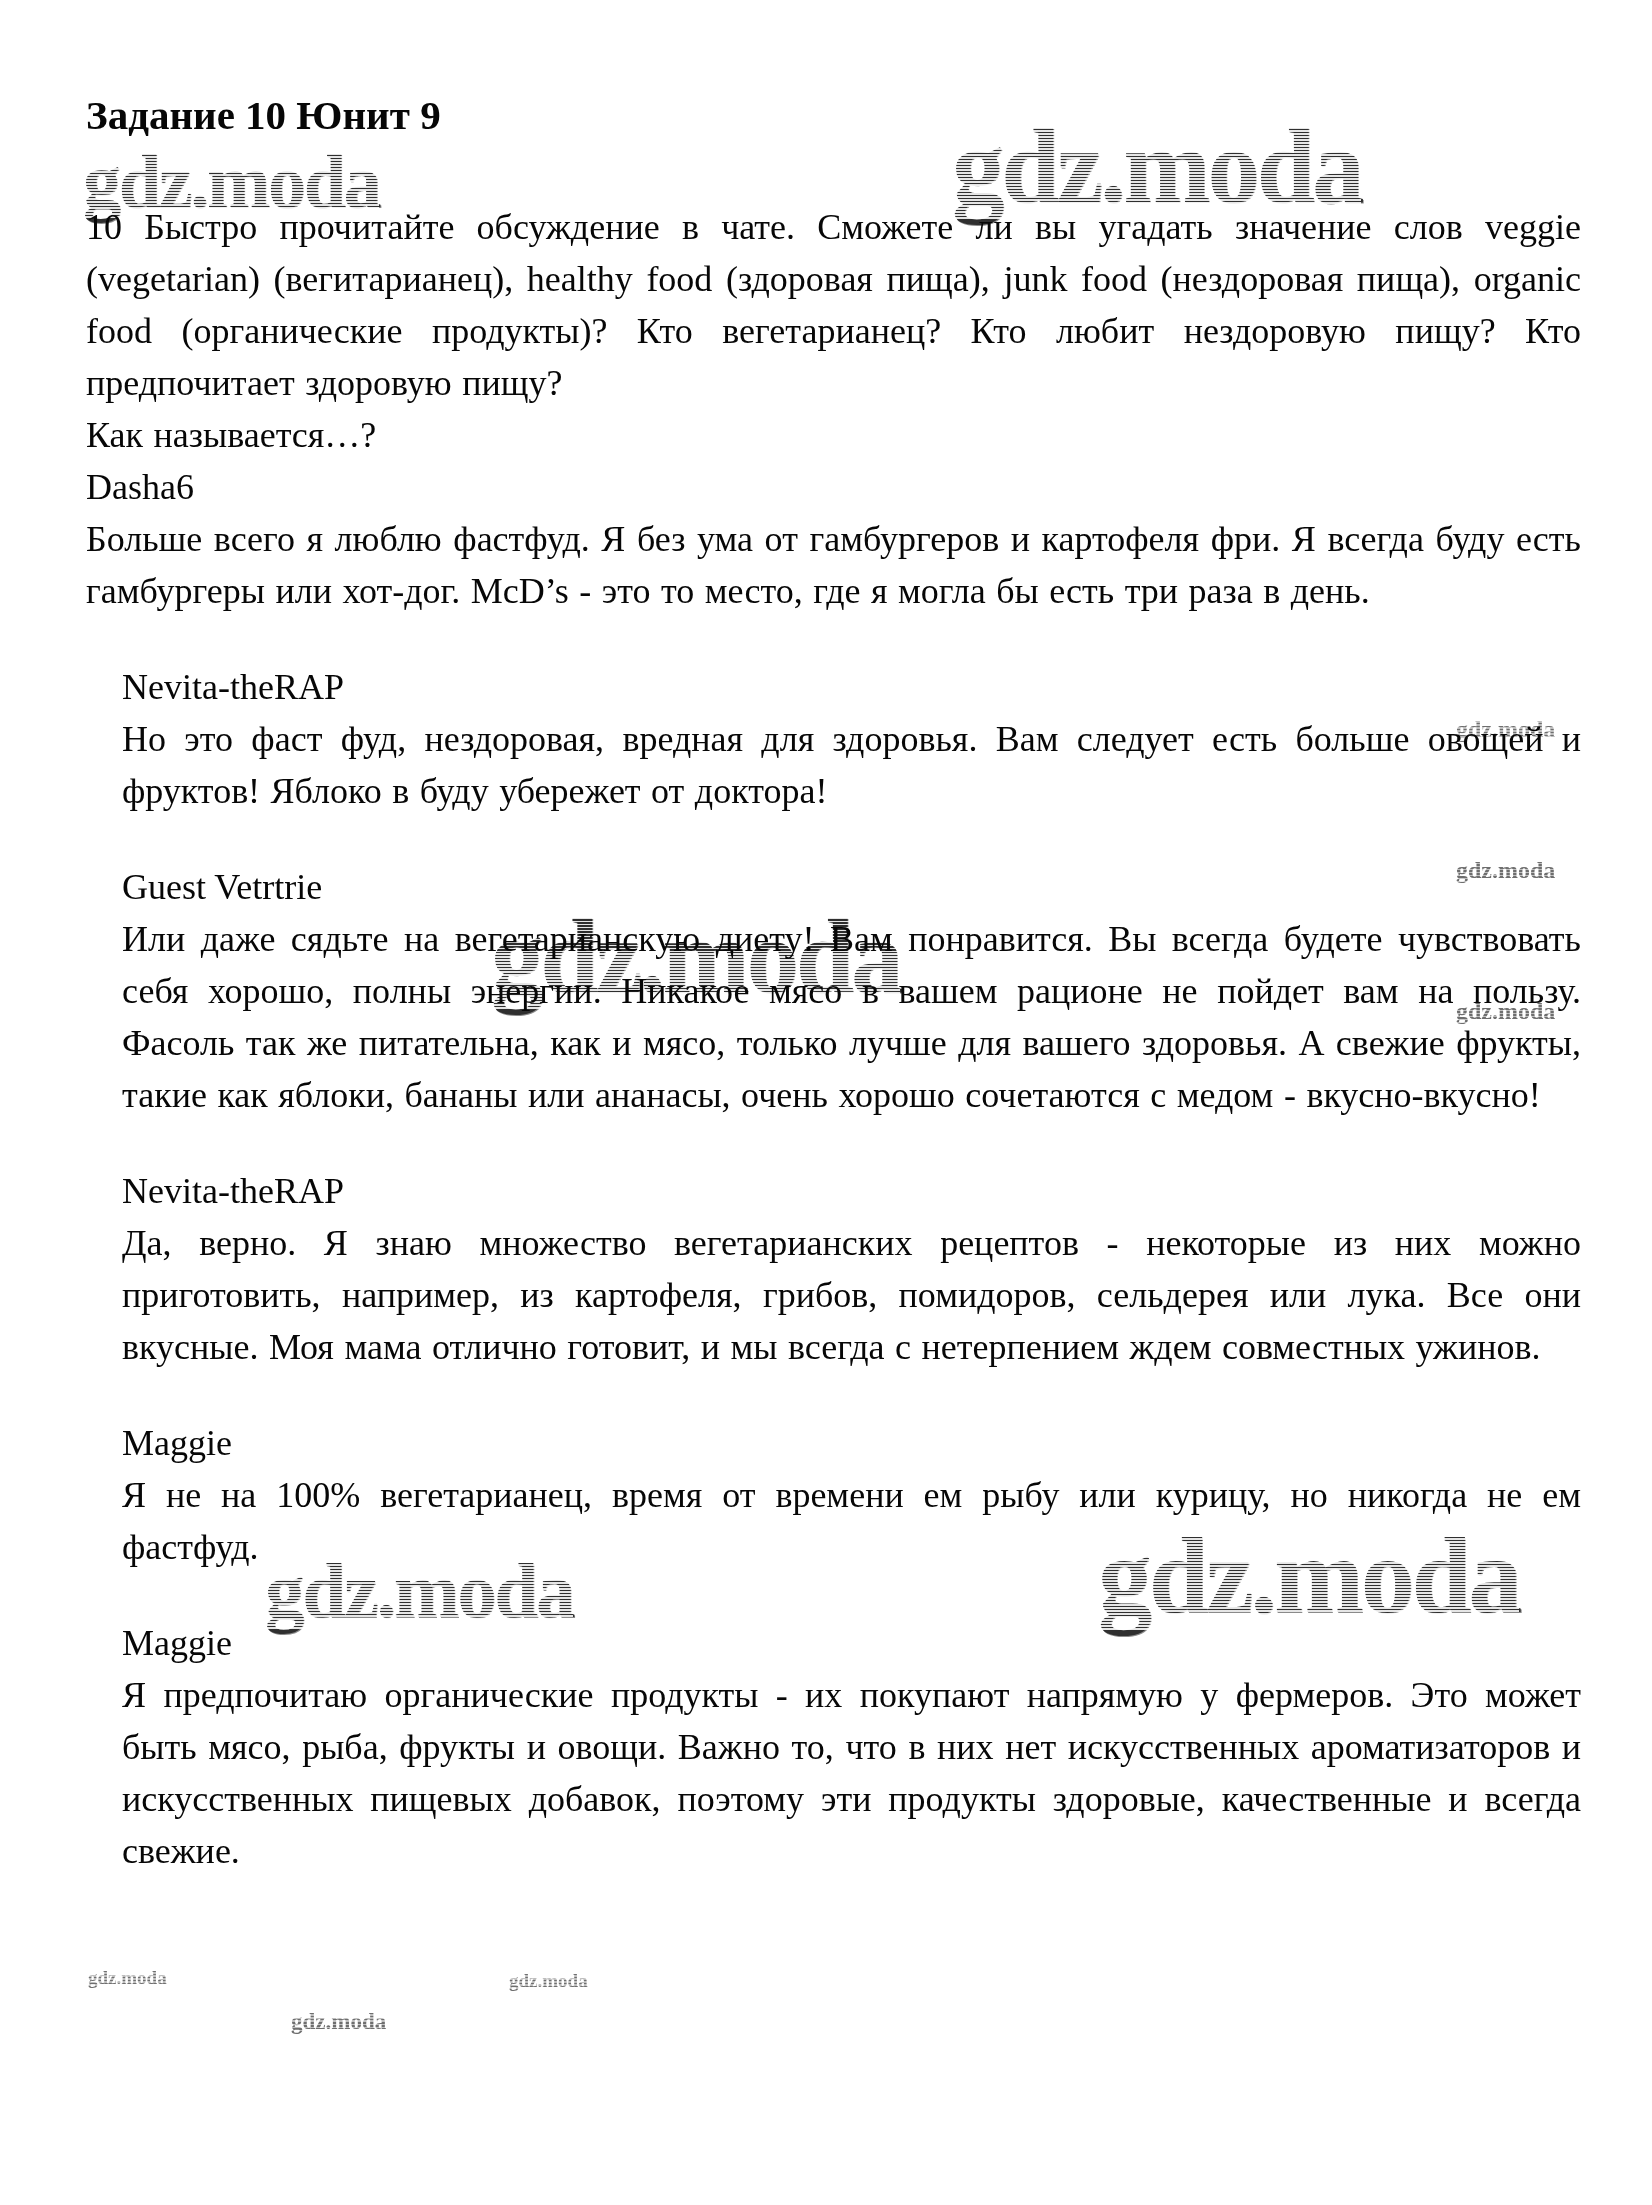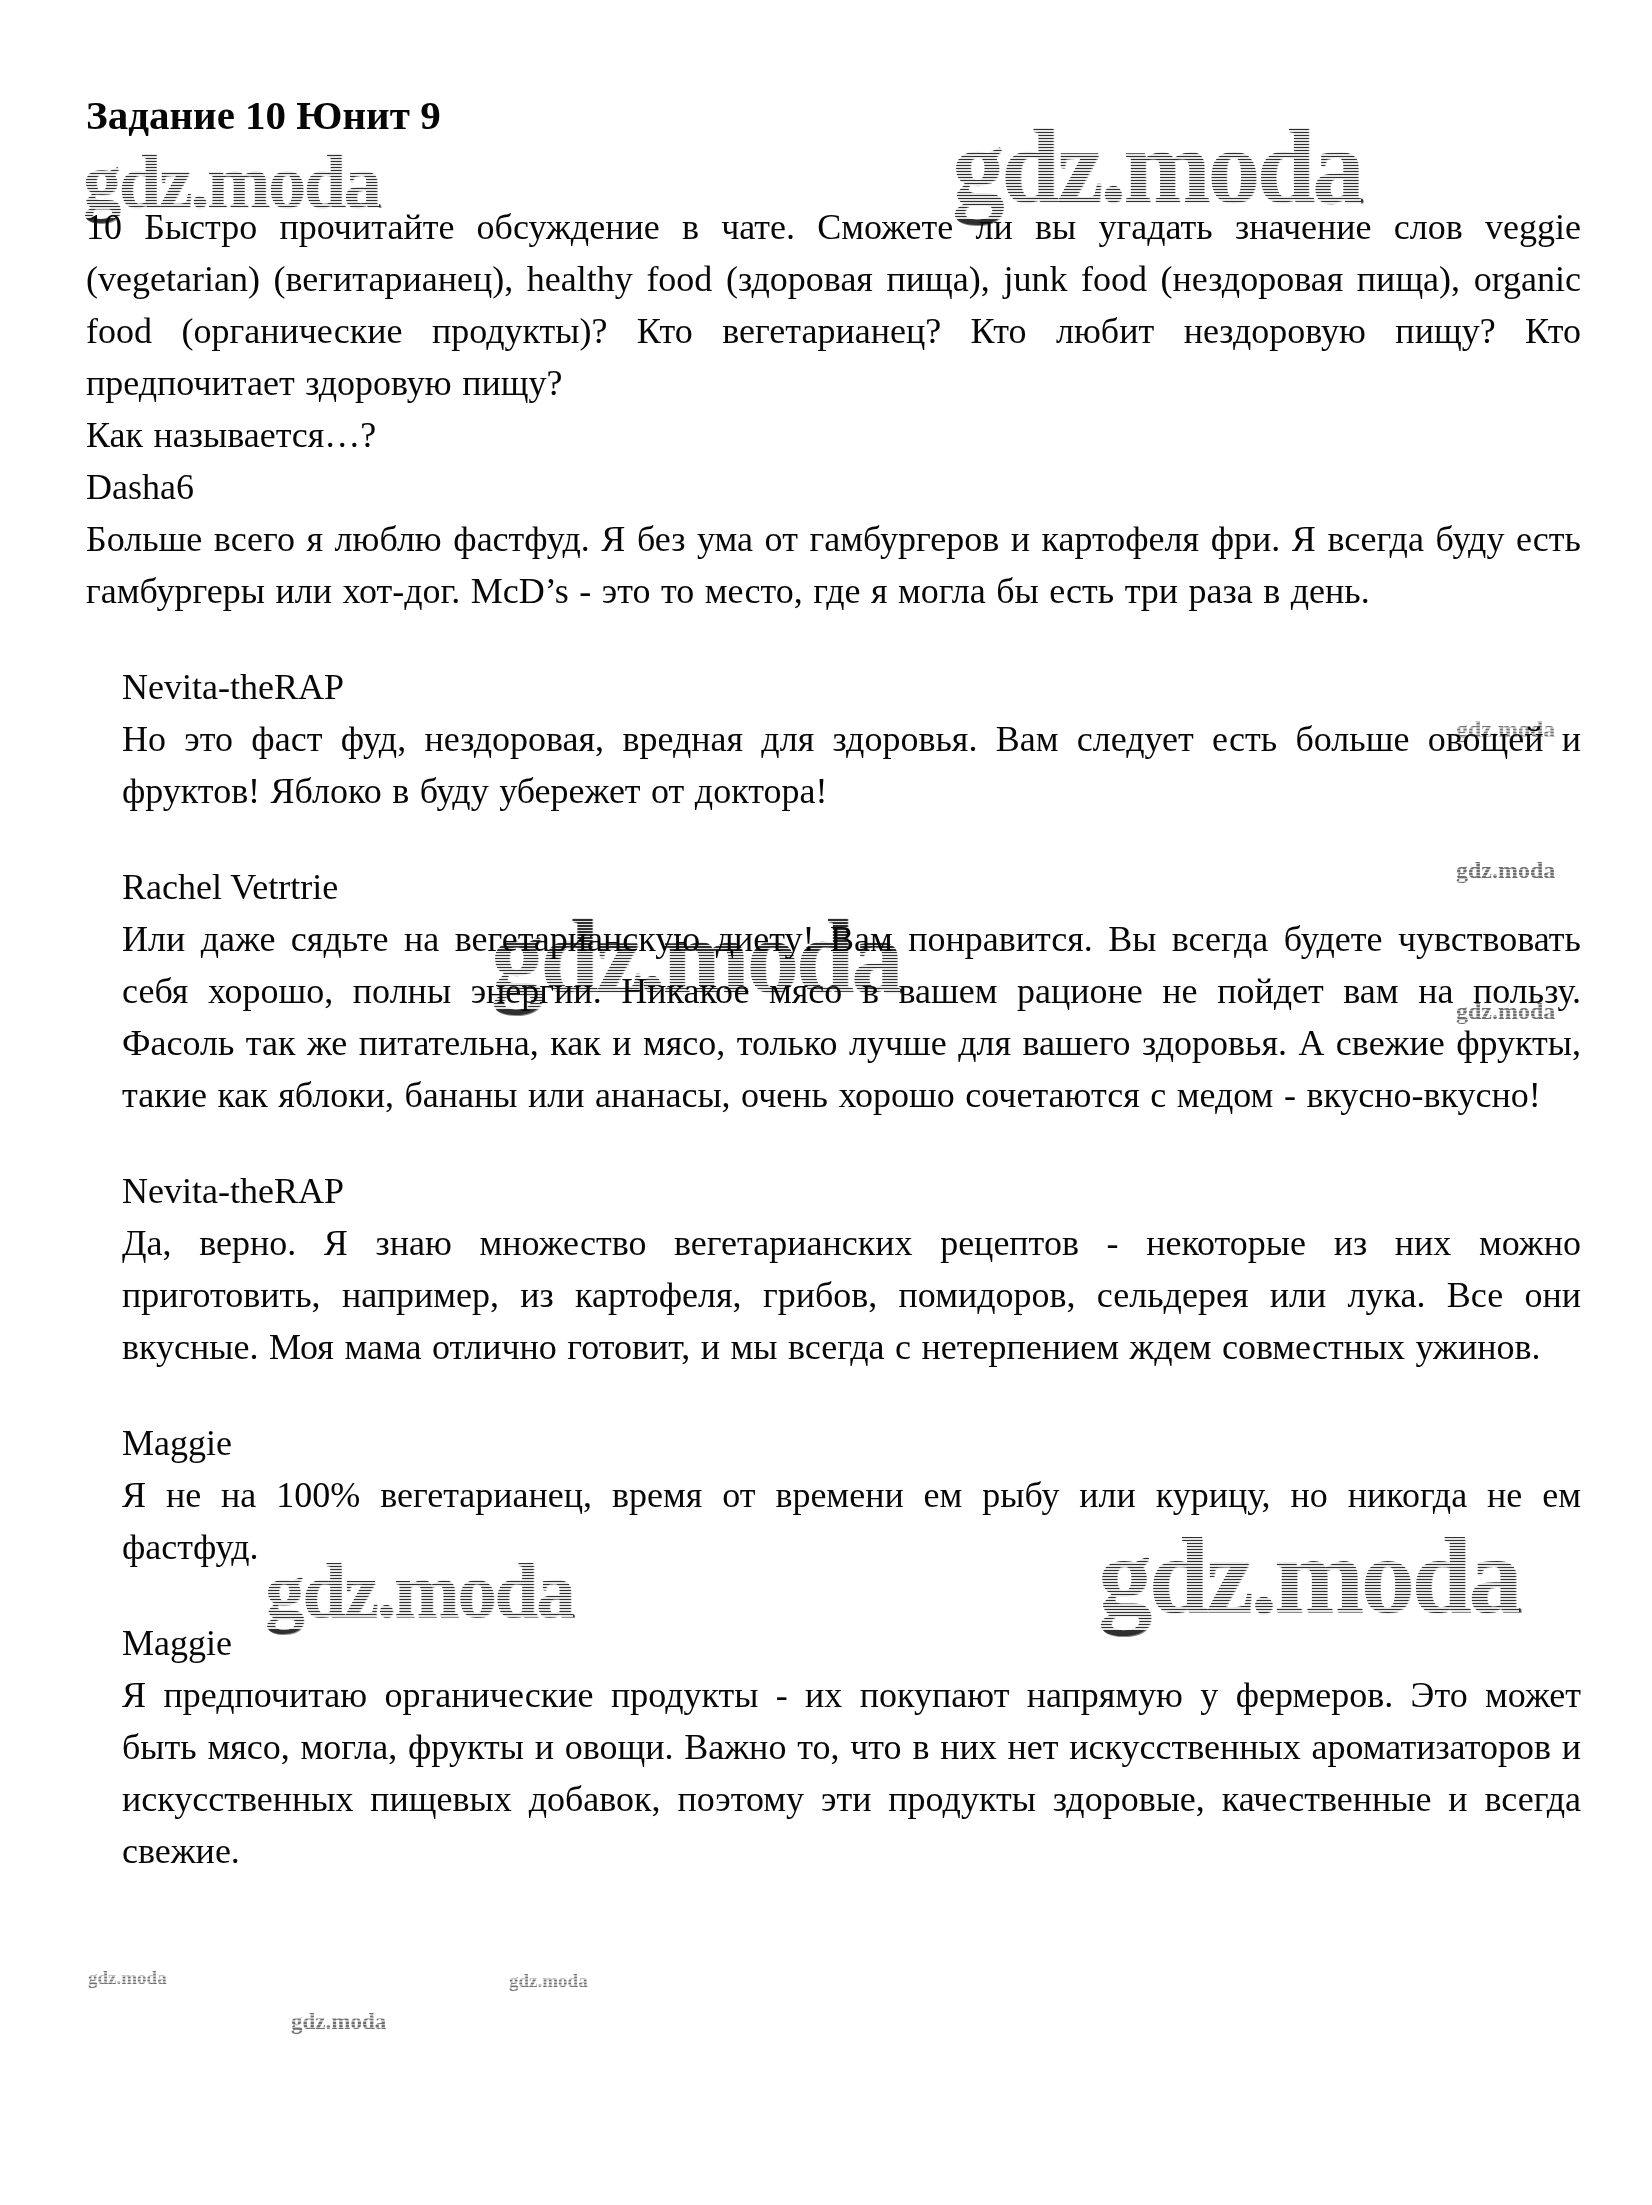--- a/index.html
+++ b/index.html
@@ -127,34 +127,34 @@
       <div class="author">Dasha6</div>
       <p class="body-text">Больше всего я люблю фастфуд. Я без ума от гамбургеров и картофеля фри. Я всегда буду есть гамбургеры или хот-дог. McD’s - это то место, где я могла бы есть три раза в день.</p>
     </div>
 
     <div class="chat-entry gap">
       <div class="author">Nevita-theRAP</div>
       <p class="body-text">Но это фаст фуд, нездоровая, вредная для здоровья. Вам следует есть больше овощей и фруктов! Яблоко в буду убережет от доктора!</p>
     </div>
 
     <div class="chat-entry gap">
-      <div class="author">Rachel Vetrtrie</div>
+      <div class="author">Guest Vetrtrie</div>
       <p class="body-text">Или даже сядьте на вегетарианскую диету! Вам понравится. Вы всегда будете чувствовать себя хорошо, полны энергии. Никакое мясо в вашем рационе не пойдет вам на пользу. Фасоль так же питательна, как и мясо, только лучше для вашего здоровья. А свежие фрукты, такие как яблоки, бананы или ананасы, очень хорошо сочетаются с медом - вкусно-вкусно!</p>
     </div>
 
     <div class="chat-entry gap">
       <div class="author">Nevita-theRAP</div>
       <p class="body-text">Да, верно. Я знаю множество вегетарианских рецептов - некоторые из них можно приготовить, например, из картофеля, грибов, помидоров, сельдерея или лука. Все они вкусные. Моя мама отлично готовит, и мы всегда с нетерпением ждем совместных ужинов.</p>
     </div>
 
     <div class="chat-entry gap">
       <div class="author">Maggie</div>
       <p class="body-text">Я не на 100% вегетарианец, время от времени ем рыбу или курицу, но никогда не ем фастфуд.</p>
     </div>
 
     <div class="chat-entry gap">
       <div class="author">Maggie</div>
-      <p class="body-text">Я предпочитаю органические продукты - их покупают напрямую у фермеров. Это может быть мясо, могла, фрукты и овощи. Важно то, что в них нет искусственных ароматизаторов и искусственных пищевых добавок, поэтому эти продукты здоровые, качественные и всегда свежие.</p>
+      <p class="body-text">Я предпочитаю органические продукты - их покупают напрямую у фермеров. Это может быть мясо, рыба, фрукты и овощи. Важно то, что в них нет искусственных ароматизаторов и искусственных пищевых добавок, поэтому эти продукты здоровые, качественные и всегда свежие.</p>
     </div>
 
   </div>
 </div>
 
 
 </body></html>

